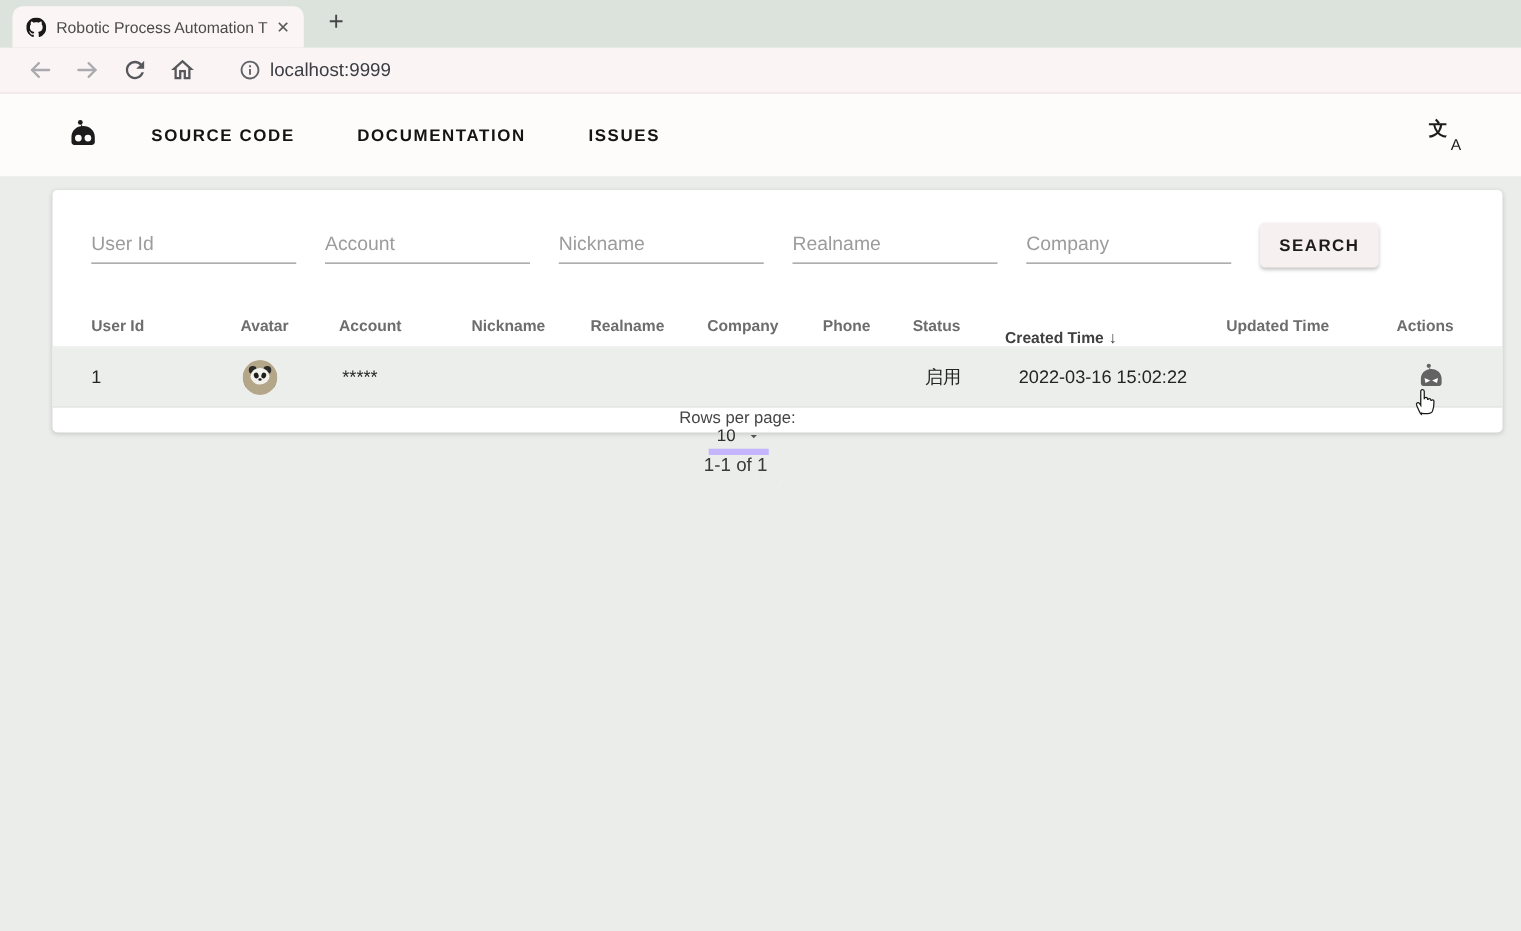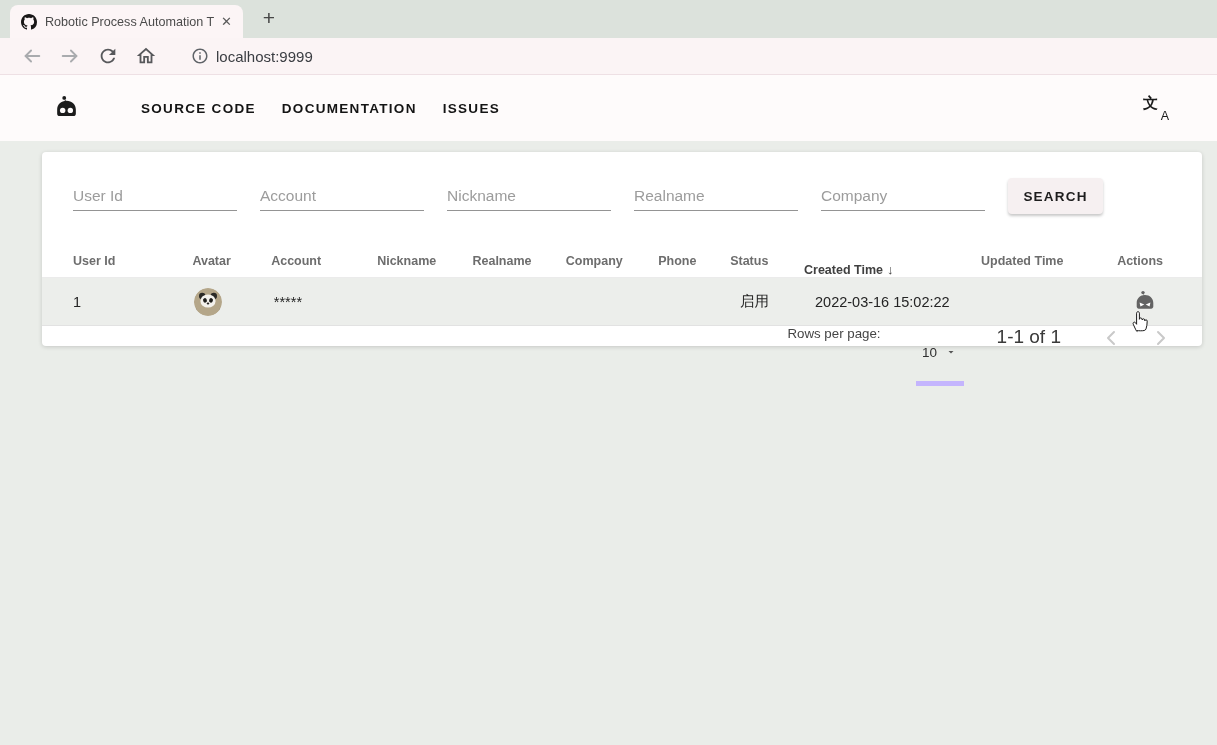--- a/index.html
+++ b/index.html
@@ -19,21 +19,21 @@
 
   .toolbar { height:37px; background:#fbf4f5; display:flex; align-items:center;
              padding:0 21px; border-bottom:1px solid #eee0e4; }
   .tb-icon { width:22px; height:22px; margin-right:16px; flex:0 0 auto; }
   .url-info { width:18px; height:18px; margin:0 7px 0 18px; }
   .url-text { font-size:15px; color:#3a3d42; }
 
   
   .navbar { height:66px; background:#fefbfb; display:flex; align-items:center; }
   .logo { width:27px; height:27px; margin-left:53px; }
-  .nav-links { display:flex; gap:26px; margin-left:61px; }
+  .nav-links { display:flex; gap:50px; margin-left:41px; }
   .nav-link { font-size:13.5px; font-weight:700; letter-spacing:1.3px; color:#141414; cursor:pointer; }
   .translate { margin-left:auto; margin-right:48px; position:relative; width:26px; height:24px; cursor:pointer; }
   .translate .cjk { position:absolute; left:0; top:-2px; font-size:15px; font-weight:700; color:#1b1b1b; }
   .translate .latin { position:absolute; right:0; bottom:-3px; font-size:12.5px; font-weight:400; color:#1b1b1b; }
 
   
   .content { height:604px; padding-top:11px; }
   .card { margin-left:42px; width:1160px; height:194px; background:#ffffff;
           border-radius:4px; box-shadow:0 1px 4px rgba(0,0,0,.16); }
 
@@ -58,28 +58,28 @@
   .td { font-size:14.5px; color:#242424; white-space:nowrap; }
 
   .c0{width:94px;} .c1{width:81px;margin-left:28px;} .c2{width:109px;} .c3{width:98px;} .c4{width:96px;}
   .c5{width:95px;} .c6{width:74px;} .c7{width:76px;} .c8{width:182px;} .c9{width:140px;}
   .c10{flex:1; text-align:right; padding-right:39px;}
 
   .avatar { width:28px; height:28px; border-radius:50%; display:block; }
   .action-btn { background:none; border:none; padding:0; cursor:pointer; margin-right:6px; }
   .robot-action { width:24px; height:24px; display:block; }
 
-  .pagination { display:flex; justify-content:flex-end;
-                height:60px; padding-right:29px; }
+  .pagination { display:flex; align-items:center; justify-content:flex-end;
+                height:60px; padding-right:29px;flex-direction:column; }
   .pg-label { font-size:13.3px; color:#454545; margin-right:35px; }
   .pg-select { display:flex; align-items:center; justify-content:center; width:48px;
                border-bottom:5px solid #c4b5fd; padding-bottom:3px; margin-right:33px; cursor:pointer; }
   .pg-select-value { font-size:13.5px; color:#2f2f2f; margin-right:8px; }
   .pg-caret { width:12px; height:12px; }
-  .pg-range { font-size:19px; color:#3a3a3a; margin-right:38px; }
+  .pg-range { font-size:15px; color:#3a3a3a; margin-right:38px; }
   .pg-nav { width:24px; height:24px; margin-left:0; }
   .pg-nav + .pg-nav { margin-left:26px; }
 
   .cursor-overlay { position:absolute; left:1128px; top:305px; width:24px; height:28px; z-index:20; pointer-events:none; }
 </style>
 </head>
 <body>
 
 <div class="tabstrip">
   <div class="tab">

